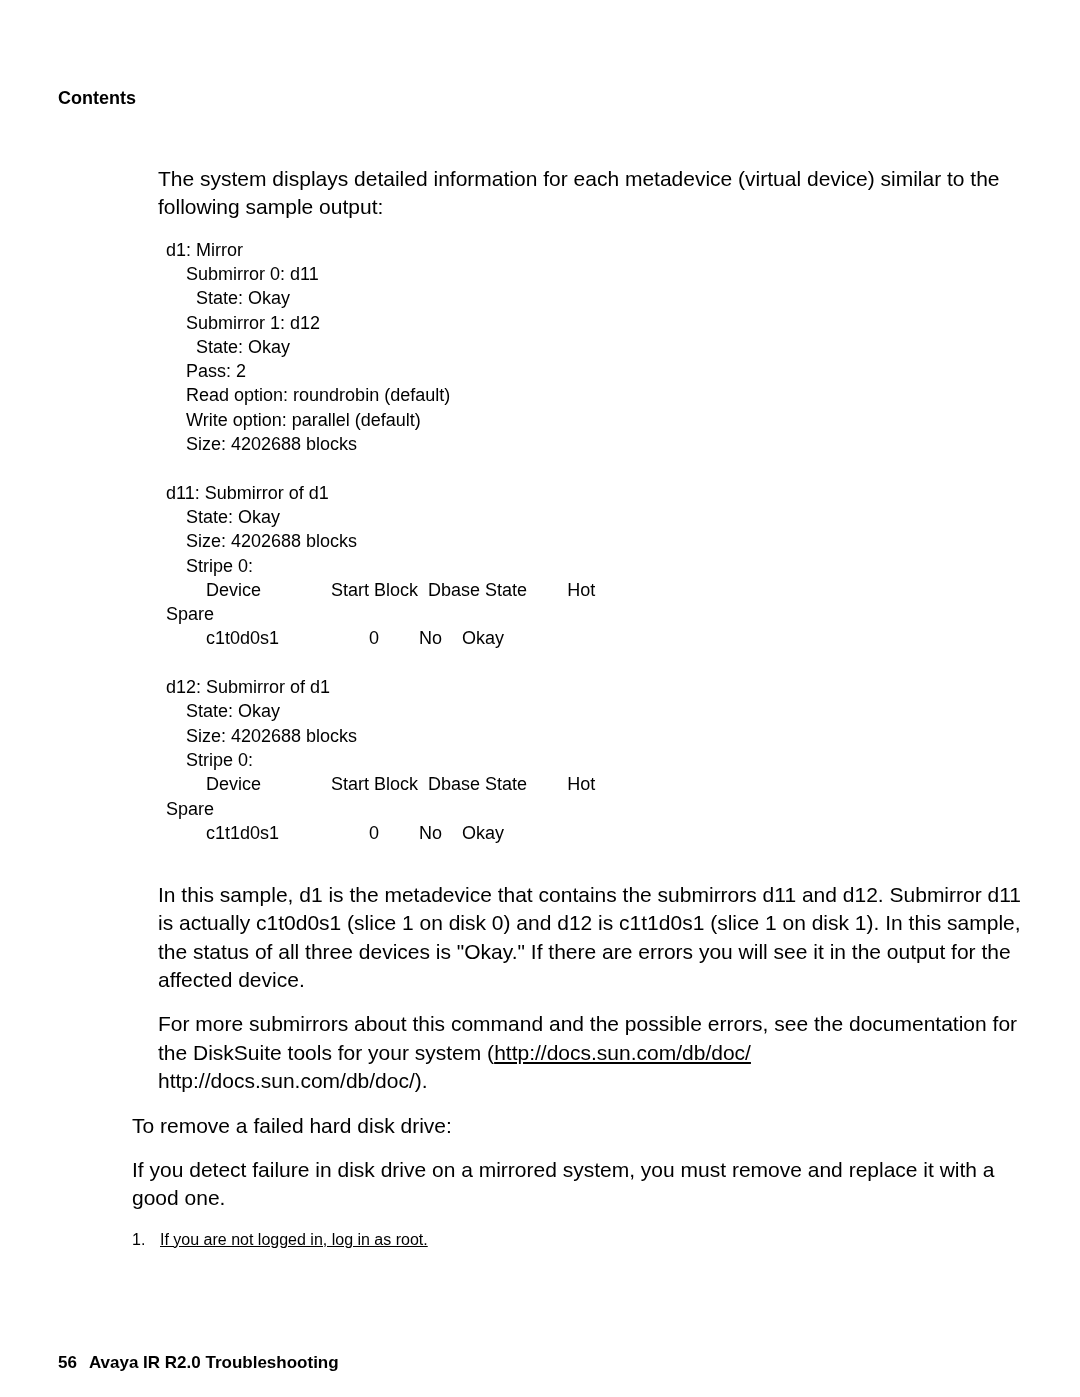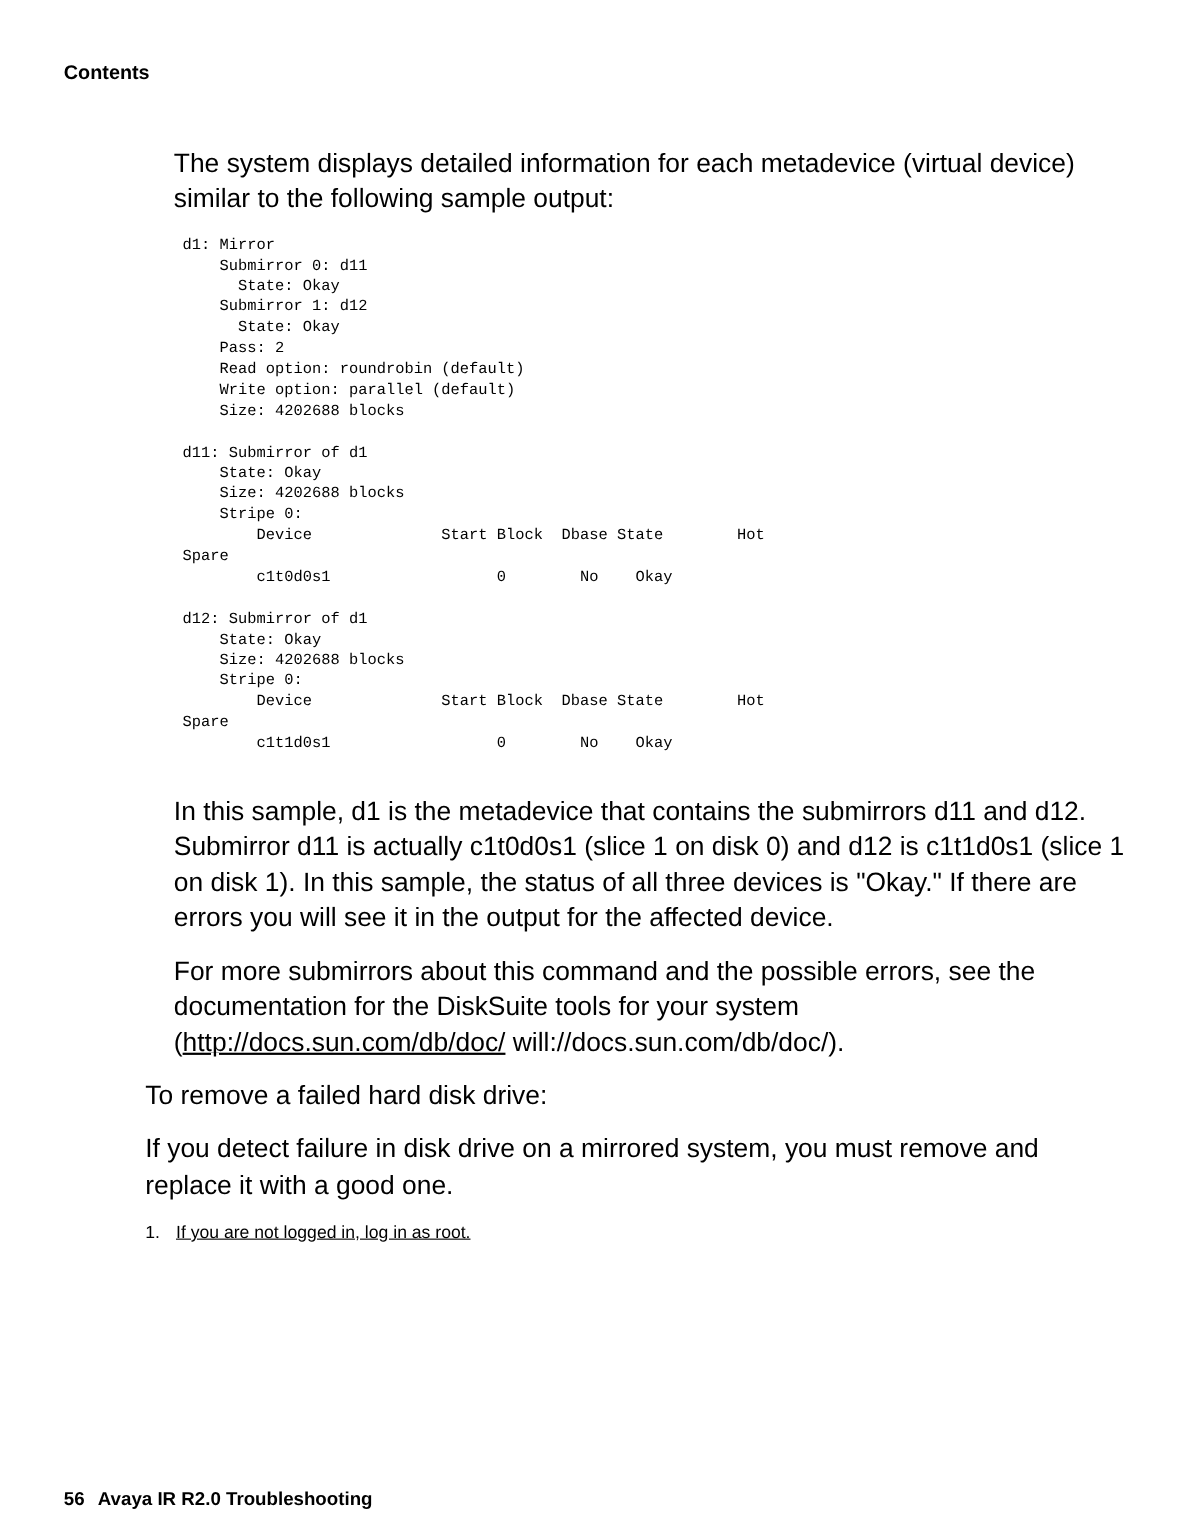--- a/index.html
+++ b/index.html
@@ -7,41 +7,41 @@
     padding: 0;
     background: #ffffff;
     width: 1080px;
     font-family: Arial, Helvetica, sans-serif;
     color: #000;
   }
   .page {
     width: 1080px;
     min-height: 1397px;
     box-sizing: border-box;
-    padding: 56px 58px 48px 58px;
+    padding: 88px 58px 48px 58px;
     position: relative;
   }
   .contents-label {
     font-weight: bold;
     font-size: 18px;
     color: #000;
     margin-bottom: 56px;
   }
   .body-col {
     margin-left: 100px;
     max-width: 870px;
   }
   .para {
-    font-size: 24px;
+    font-size: 21px;
     line-height: 1.35;
     margin: 0 0 16px 0;
   }
   .code-block {
-    font-family: Liberation Mono, monospace;
-    font-size: 14px;
+    font-family: Liberation Sans, sans-serif;
+    font-size: 18px;
     line-height: 1.35;
     white-space: pre;
     margin: 14px 0 36px 8px;
   }
   .h2 {
     font-size: 26px;
     font-weight: bold;
     margin: 52px 0 14px 0;
   }
   .ol-item {
@@ -105,21 +105,21 @@
     State: Okay
     Size: 4202688 blocks
     Stripe 0:
         Device              Start Block  Dbase State        Hot
 Spare
         c1t1d0s1                  0        No    Okay</div>
 
     <p class="para">In this sample, d1 is the metadevice that contains the submirrors d11 and d12. Submirror d11 is actually c1t0d0s1 (slice 1 on disk 0) and d12 is c1t1d0s1 (slice 1 on disk 1). In this sample, the status of all three devices is "Okay." If there are errors you will see it in the output for the affected device.</p>
 
     <p class="para">
-      <span>For more submirrors about this command and the possible errors, see the documentation for the DiskSuite tools for your system (</span><a class="link">http://docs.sun.com/db/doc/</a><span> will://docs.sun.com/db/doc/).</span>
+      <span>For more submirrors about this command and the possible errors, see the documentation for the DiskSuite tools for your system (</span><a class="link">http://docs.sun.com/db/doc/</a><span> http://docs.sun.com/db/doc/).</span>
     </p>
 
   </div>
 
   <div class="body-col-neg">
     <p class="para">To remove a failed hard disk drive:</p>
     <p class="para">If you detect failure in disk drive on a mirrored system, you must remove and replace it with a good one.</p>
     <div class="ol-item">
       <span class="ol-marker">1.</span><span>If you are not logged in, log in as root.</span>
     </div>

